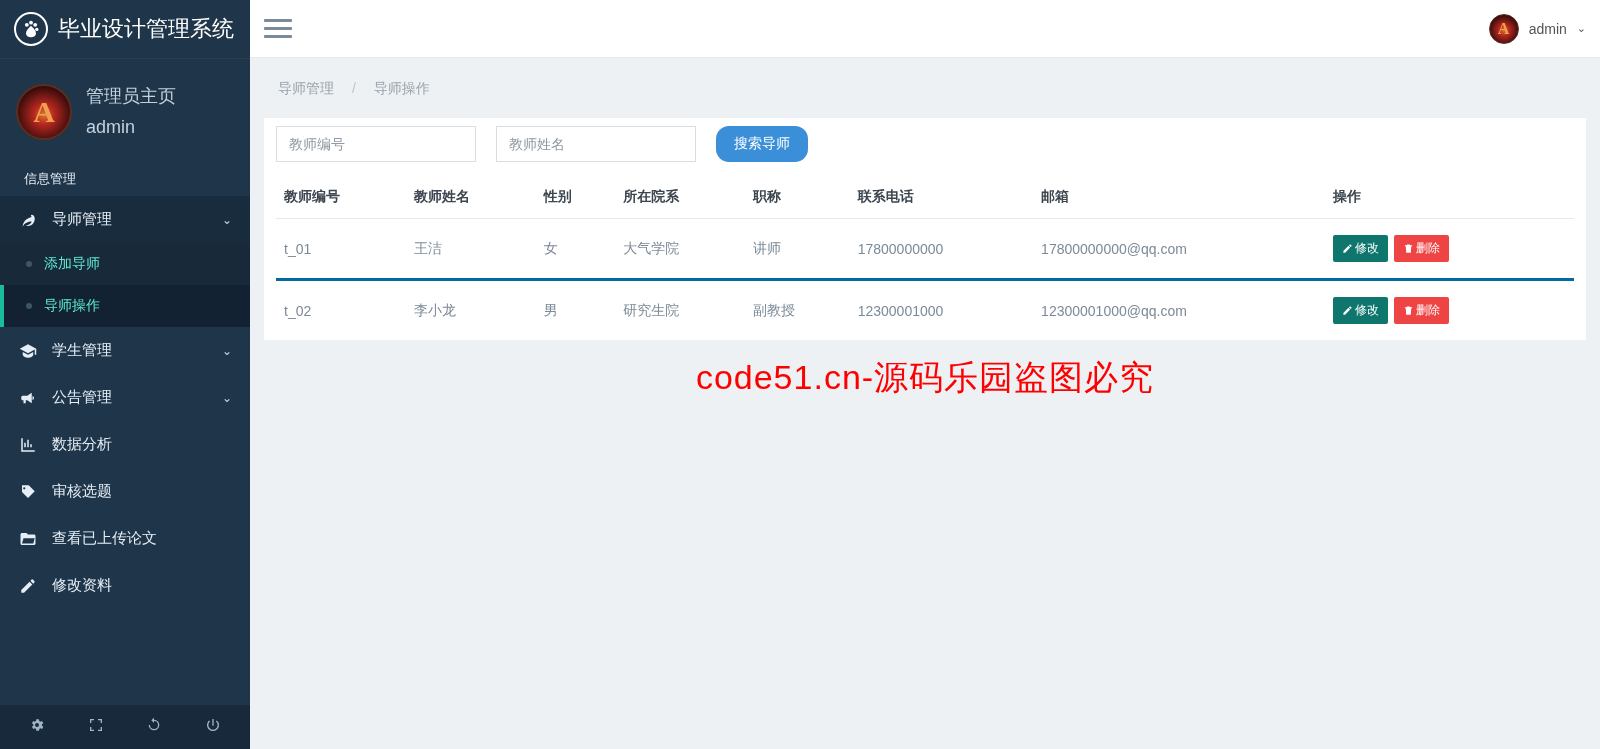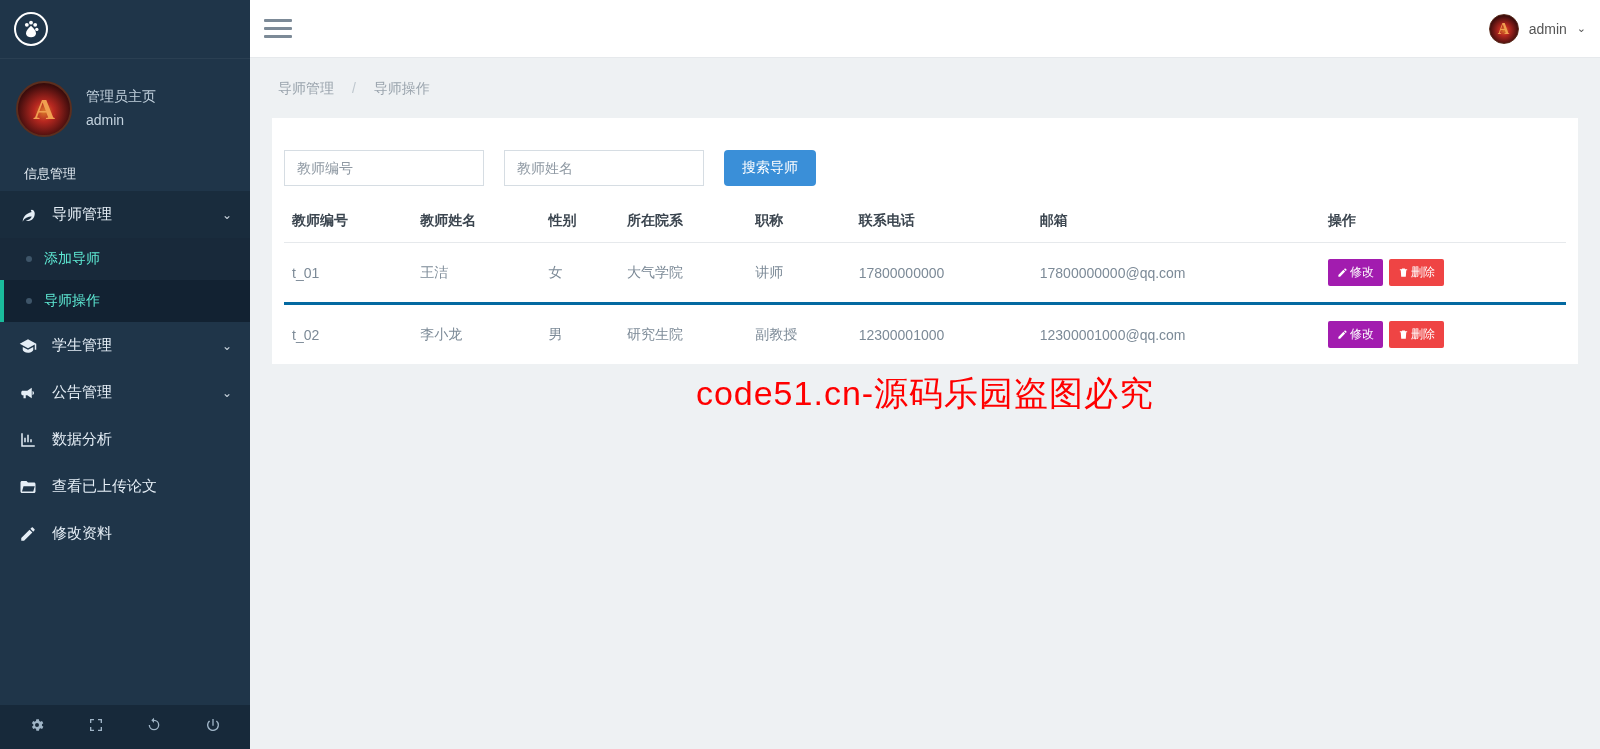--- a/index.html
+++ b/index.html
@@ -7,21 +7,21 @@
 .app { display: flex; height: 749px; width: 1600px; }
 
 
 .sidebar { width: 250px; background: #1f3549; color: #cdd9e3; display: flex; flex-direction: column; position: relative; }
 .brand { display: flex; align-items: center; gap: 10px; padding: 12px 14px; color: #fff; font-size: 22px; border-bottom: 1px solid rgba(255,255,255,0.05); }
 .brand .logo { width: 34px; height: 34px; border: 2px solid #fff; border-radius: 50%; display: flex; align-items: center; justify-content: center; }
 .brand .logo svg { width: 20px; height: 20px; fill: #fff; }
 
 .user-block { display: flex; align-items: center; gap: 14px; padding: 22px 16px 20px; }
 .avatar { width: 56px; height: 56px; border-radius: 50%; background: radial-gradient(circle at 50% 55%, #d97a2a 0%, #b82820 25%, #3b0c0c 70%, #120404 100%); display: flex; align-items: center; justify-content: center; color: #f0a050; font-weight: bold; font-size: 30px; font-family: Georgia, serif; border: 2px solid #5c2e1e; }
-.user-meta { font-size: 14px; color: #c2d1dd; line-height: 1.7; }
+.user-meta { font-size: 18px; color: #c2d1dd; line-height: 1.7; }
 
 .section-title { padding: 8px 24px 8px; font-size: 13px; color: #e6eef5; }
 
 .nav { list-style: none; flex: 1; }
 .nav-item { display: flex; align-items: center; gap: 14px; padding: 14px 18px; color: #e5eef6; font-size: 15px; cursor: pointer; position: relative; }
 .nav-item.active { background: #192c3d; }
 .nav-item .chev { margin-left: auto; font-size: 12px; opacity: 0.85; }
 .nav-icon { width: 20px; display: flex; justify-content: center; font-size: 16px; }
 
 .subnav { list-style: none; background: #18293a; }
@@ -38,53 +38,54 @@
 .topbar { height: 58px; background: #fff; display: flex; align-items: center; padding: 0 14px 0 14px; border-bottom: 1px solid #e6e9ec; }
 .hamburger { width: 28px; height: 28px; cursor: pointer; display: flex; flex-direction: column; justify-content: center; gap: 5px; }
 .hamburger span { height: 3px; background: #7c8a97; border-radius: 1px; }
 .top-right { margin-left: auto; display: flex; align-items: center; gap: 10px; color: #555; cursor: pointer; }
 .top-right .avatar-sm { width: 30px; height: 30px; border-radius: 50%; background: radial-gradient(circle at 50% 55%, #d97a2a 0%, #b82820 25%, #3b0c0c 70%, #120404 100%); display:flex; align-items:center; justify-content:center; color:#f0a050; font-weight:bold; font-size:16px; font-family:Georgia,serif; border:1px solid #5c2e1e; }
 
 .breadcrumb { padding: 22px 28px 14px; color: #9aa4ad; font-size: 14px; }
 .breadcrumb .sep { margin: 0 14px; color: #bfc7ce; }
 .breadcrumb .cur { color: #9aa4ad; }
 
-.panel { background: #fff; margin: 6px 22px; padding: 28px 12px 0; }
+.panel { background: #fff; margin: 6px 14px; padding: 4px 12px 0; }
 .search-row { display: flex; gap: 20px; align-items: center; padding: 4px 0 14px; }
 .input { width: 200px; height: 36px; border: 1px solid #d6dde3; padding: 0 12px; font-size: 14px; color: #333; }
 .input::placeholder { color: #8f99a3; }
-.btn-primary { background: #3a8fd8; color: #fff; border: none; height: 36px; padding: 0 18px; font-size: 14px; cursor: pointer; border-radius: 4px; }
+.btn-primary { background: #3a8fd8; color: #fff; border: none; height: 36px; padding: 0 18px; font-size: 14px; cursor: pointer; border-radius: 13px; }
 
 table { width: 100%; border-collapse: collapse; }
 th { text-align: left; font-weight: 600; color: #3c4650; padding: 12px 8px; border-bottom: 1px solid #e6e9ec; font-size: 14px; }
 td { padding: 16px 8px; color: #7c8a97; border-bottom: 3px solid #0369a1; font-size: 14px; }
 tr:last-child td { border-bottom: none; }
 .ops { white-space: nowrap; }
 .btn-sm { display: inline-flex; align-items: center; gap: 2px; color: #fff; border: none; padding: 5px 9px; font-size: 12px; cursor: pointer; border-radius: 2px; margin-right: 6px; }
-.btn-info { background: #a21caf; }
+.btn-info { background: #0f766e; }
 .btn-danger { background: #ef4444; }
 
-.watermark { position: absolute; left: 50%; top: 394px; transform: translate(-50%, -50%); font-size: 34px; color: #ff0000; font-weight: 500; pointer-events: none; white-space: nowrap; letter-spacing: 1px; }
+.watermark { position: absolute; left: 50%; top: 378px; transform: translate(-50%, -50%); font-size: 34px; color: #ff0000; font-weight: 500; pointer-events: none; white-space: nowrap; letter-spacing: 1px; }
 </style>
 </head>
 <body>
 
 <div class="app">
 
   <aside class="sidebar">
     <div class="brand">
       <span class="logo">
         <svg viewBox="0 0 24 24">
             <circle cx="7" cy="7" r="2.3"></circle>
             <circle cx="12" cy="4.4" r="2.3"></circle>
             <circle cx="17" cy="7" r="2.3"></circle>
             <circle cx="19" cy="12.5" r="2"></circle>
             <path d="M12 22c-3.5 0-6-2.2-6-5 0-2.8 2.4-5.4 6-9 3.6 3.6 6 6.2 6 9 0 2.8-2.5 5-6 5z"></path>
           </svg>
       </span>
+      <span>毕业设计管理系统</span>
     </div>
 
     <div class="user-block">
       <div class="avatar">
           <span>A</span>
         </div>
       <div class="user-meta">
         <div>管理员主页</div>
         <div>admin</div>
       </div>
@@ -133,20 +134,28 @@
 
       <li class="nav-item">
         <span class="nav-icon">
           <svg width="18" height="18" viewBox="0 0 24 24" fill="currentColor">
               <path d="M3 3v18h18v-2H5V3H3zm4 12h2V9H7v6zm4 0h2V5h-2v10zm4 0h2v-4h-2v4z"></path>
             </svg>
         </span>
         <span>数据分析</span>
       </li>
 
+      <li class="nav-item">
+        <span class="nav-icon">
+          <svg width="18" height="18" viewBox="0 0 24 24" fill="currentColor">
+              <path d="M21 11l-8-8H4v9l8 8 9-9zM7 8.5A1.5 1.5 0 117 5.5a1.5 1.5 0 010 3z"></path>
+            </svg>
+        </span>
+        <span>审核选题</span>
+      </li>
 
       <li class="nav-item">
         <span class="nav-icon">
           <svg width="18" height="18" viewBox="0 0 24 24" fill="currentColor">
               <path d="M20 6h-8l-2-2H4c-1.1 0-2 .9-2 2v12c0 1.1.9 2 2 2h16c1.1 0 2-.9 2-2V8c0-1.1-.9-2-2-2zM4 18l2-7h15l-2 7H4z"></path>
             </svg>
         </span>
         <span>查看已上传论文</span>
       </li>
 

